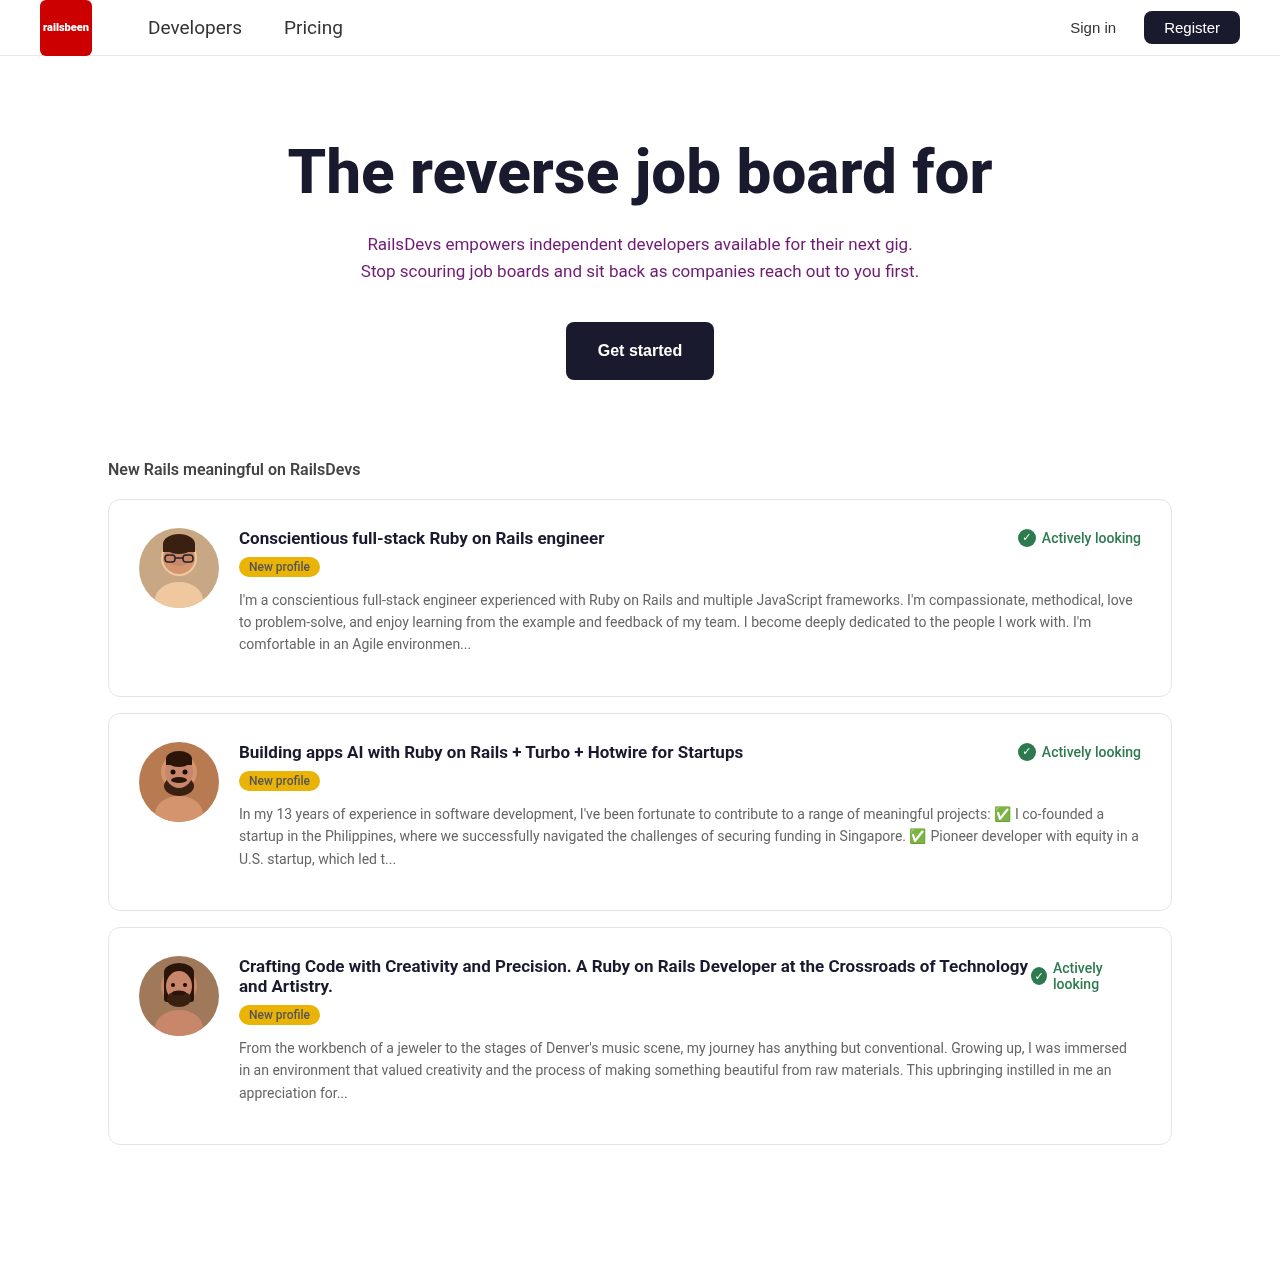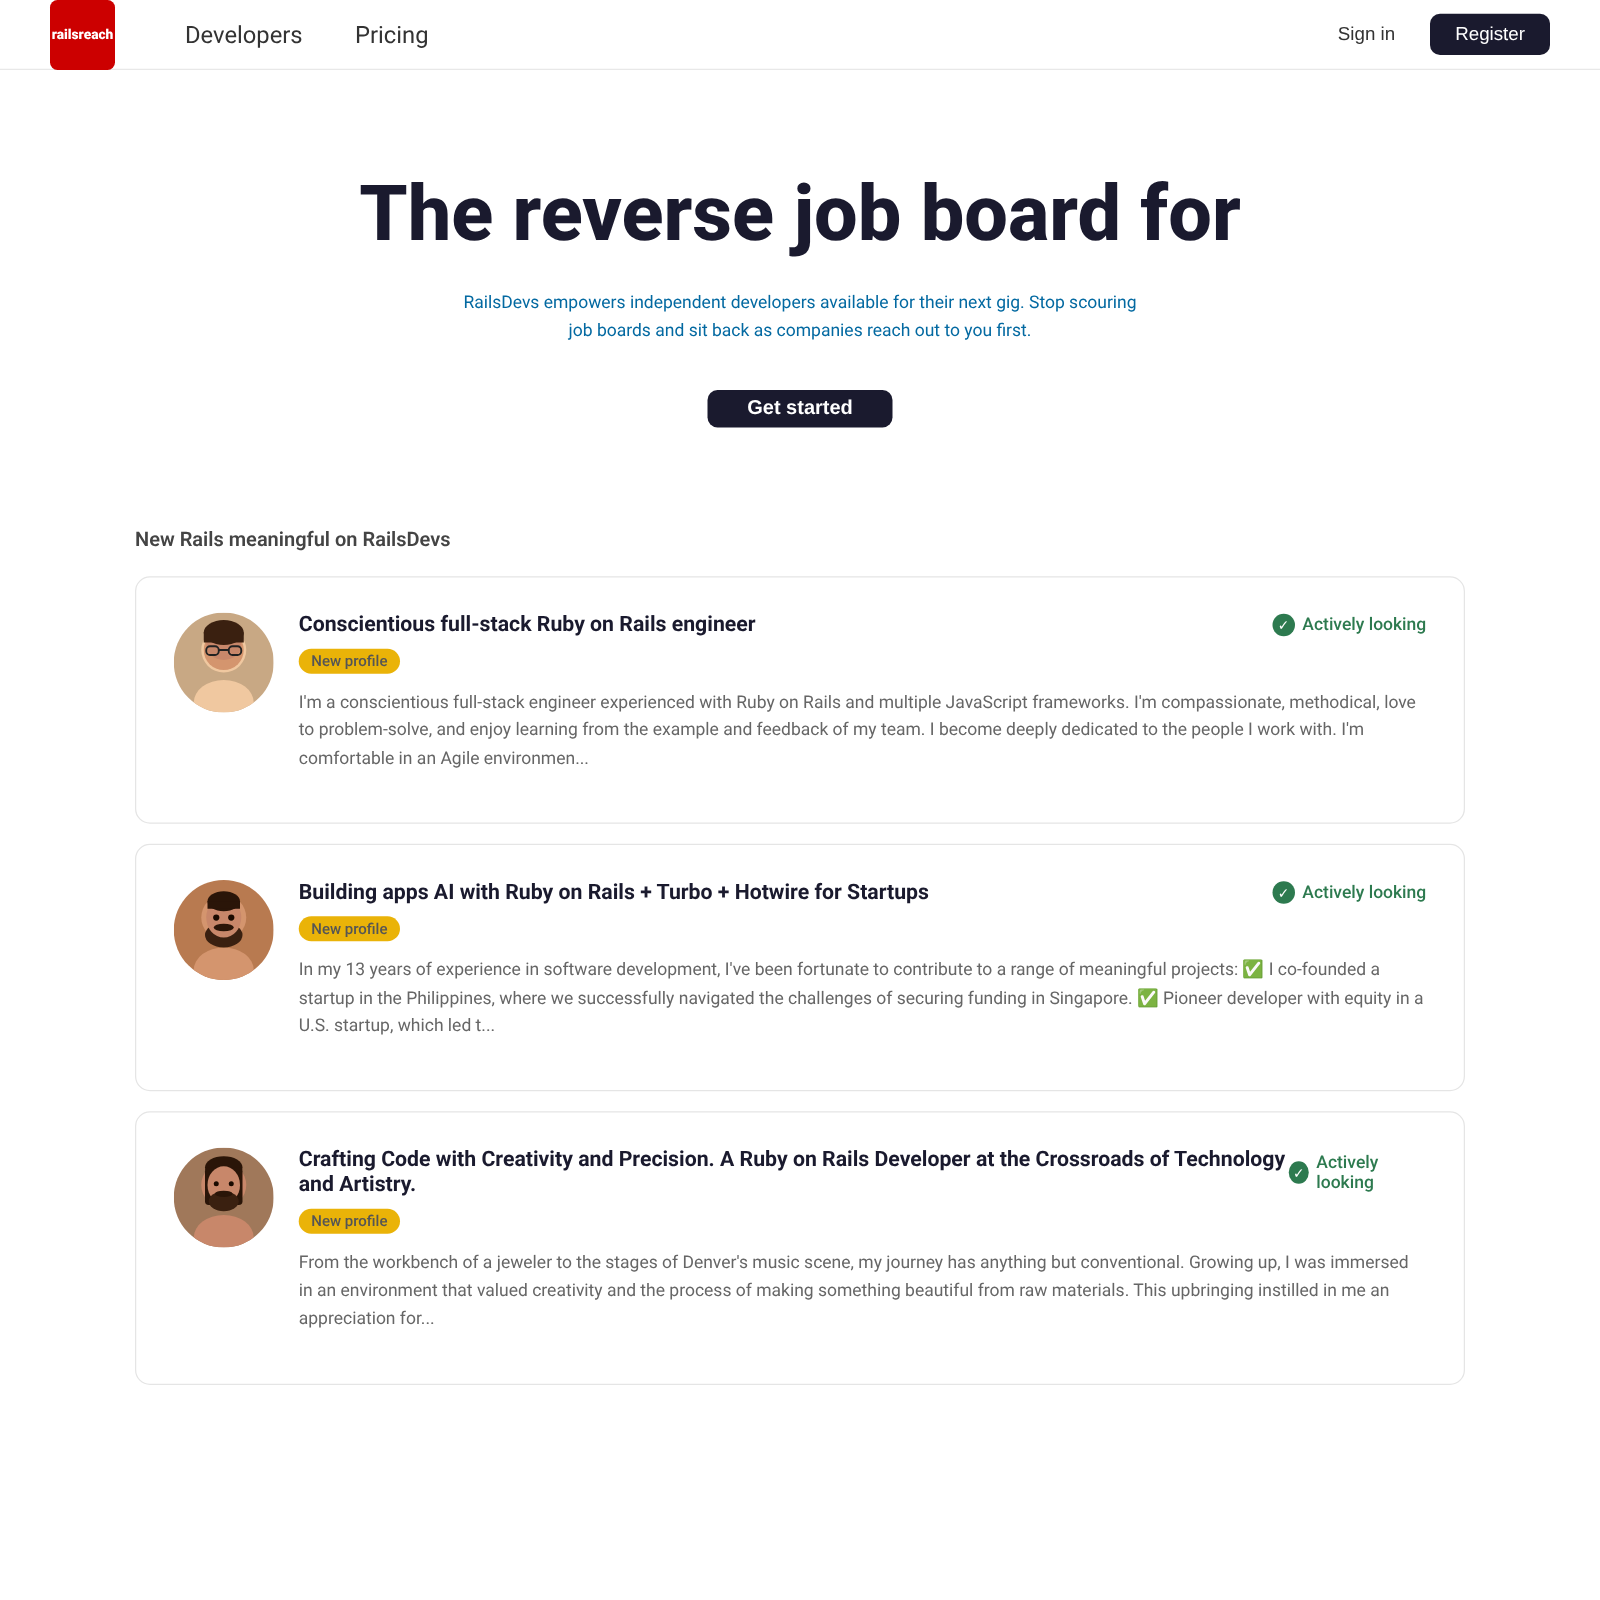--- a/index.html
+++ b/index.html
@@ -96,35 +96,35 @@
 
     .hero-title {
       font-size: 62px;
       font-weight: 800;
       color: #1a1a2e;
       line-height: 1.15;
       margin-bottom: 24px;
     }
 
     .hero-subtitle {
-      font-size: 14px;
-      color: #0369a1;
+      font-size: 17px;
+      color: #701a75;
       line-height: 1.6;
       max-width: 560px;
       margin: 5px auto 36px;
     }
 
     .hero-buttons {
       display: flex;
       gap: 16px;
       justify-content: center;
     }
 
     .btn-primary {
-      padding: 6px 32px;
+      padding: 20px 32px;
       font-size: 16px;
       font-weight: 600;
       color: #ffffff;
       background: #1a1a2e;
       border: none;
       border-radius: 8px;
       cursor: pointer;
     }
 
     .btn-secondary {
@@ -231,21 +231,21 @@
     }
   </style>
 </head>
 <body>
 
 <nav>
   <div class="nav-logo">
     <div class="logo-box">
       <span>rails</span>
         <br>
-      <span>reach</span>
+      <span>been</span>
     </div>
   </div>
   <div class="nav-links">
     <a class="nav-link">Developers</a>
     <a class="nav-link">Pricing</a>
   </div>
   <div class="nav-right">
     <button class="sign-in-btn">Sign in</button>
     <button class="register-btn">Register</button>
   </div>

